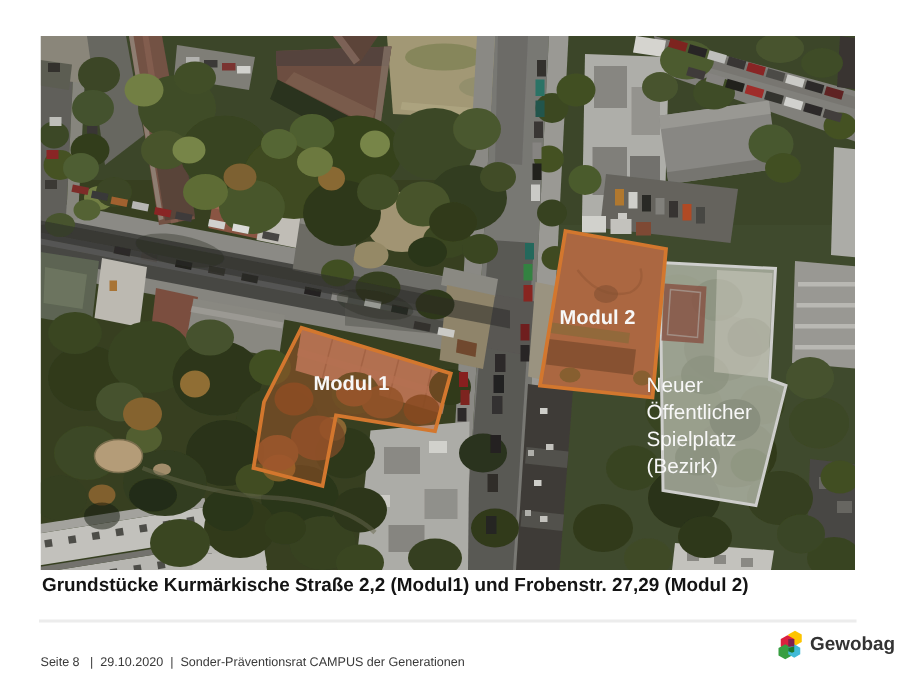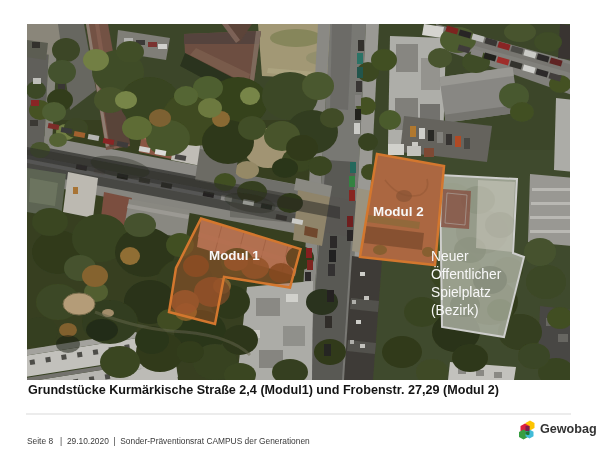--- a/index.html
+++ b/index.html
@@ -592,21 +592,21 @@
 
     <text x="431" y="279" font-size="13.8" fill="#ffffff">Öffentlicher</text>
 
     <text x="431" y="297" font-size="13.8" fill="#ffffff">Spielplatz</text>
 
     <text x="431" y="315" font-size="13.8" fill="#ffffff">(Bezirk)</text>
   </g>
 </svg>
 </div>
 
-<div id="caption">Grundstücke Kurmärkische Straße 2,4 (Modul1) und Frobenstr. 27,29 (Modul 2)</div>
+<div id="caption">Grundstücke Kurmärkische Straße 2,2 (Modul1) und Frobenstr. 27,29 (Modul 2)</div>
 
 <div id="sep"></div>
 
 <div id="footer">Seite 8&nbsp;&nbsp;&nbsp;|&nbsp;&nbsp;29.10.2020&nbsp;&nbsp;|&nbsp;&nbsp;Sonder-Präventionsrat CAMPUS der Generationen</div>
 
 <div id="logo">
 <svg width="95" height="24" viewBox="0 0 95 24" xmlns="http://www.w3.org/2000/svg">
 
   <g>
     <polygon points="15,2.5 19.5,5 19.5,10 15,12.5 10.5,10 10.5,5" fill="#fdc400"></polygon>

